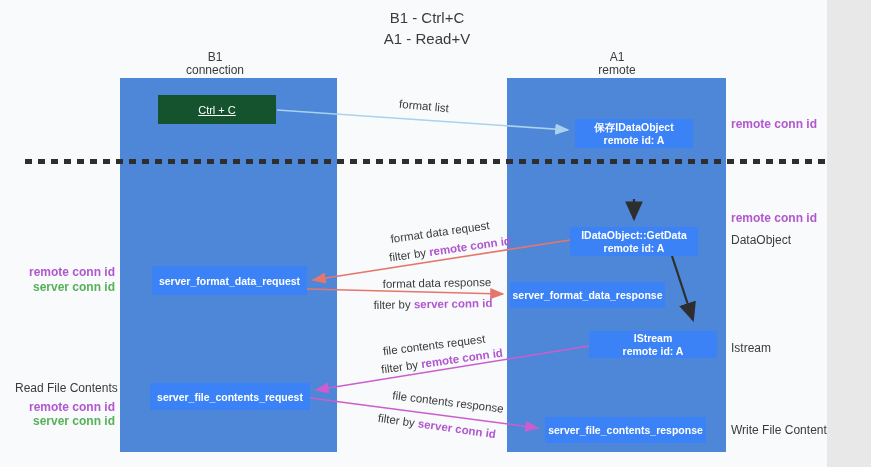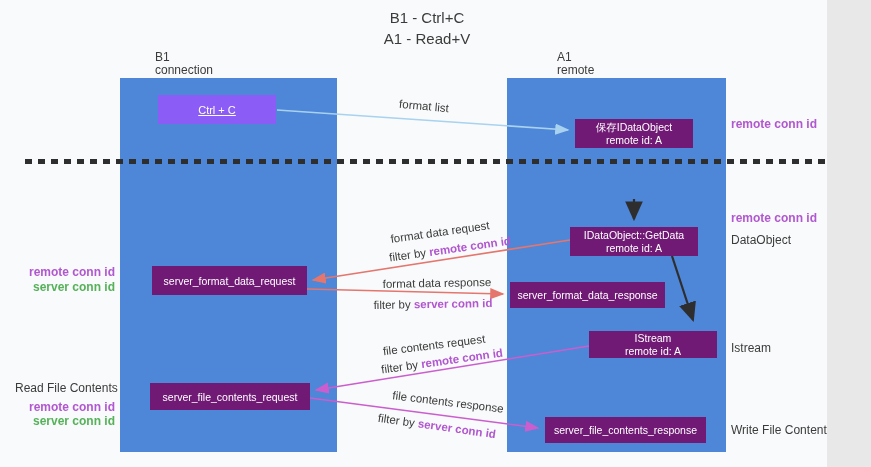--- a/index.html
+++ b/index.html
@@ -5,29 +5,29 @@
   * { margin:0; padding:0; box-sizing:border-box; }
   body { background:#e8e8e8; font-family:"Liberation Sans", sans-serif; }
   #canvas {
     position:relative; width:827px; height:467px;
     background:#f9fafb; overflow:hidden;
     font-family:"Liberation Sans", sans-serif;
   }
   .abs { position:absolute; }
   .title-block { left:347px; top:7px; width:160px; text-align:center;
     font-size:15px; line-height:21px; color:#3b3b3b; z-index:4; }
-  .col-header { width:120px; font-size:12px; line-height:13px;
+  .col-header { width:120px; text-align:center; font-size:12px; line-height:13px;
     color:#3b3b3b; z-index:4; }
   .lifeline { background:#4e86d8; z-index:1; }
   .dashline { left:25px; top:159px; width:846px; height:5px; z-index:2;
     background:repeating-linear-gradient(90deg,#2e2e2e 0 7px,transparent 7px 13px); }
   #arrow-svg { left:0; top:0; z-index:2; pointer-events:none; }
   .box { z-index:3; color:#fff; text-align:center; white-space:nowrap; }
-  .box.green { background:#8b5cf6;text-decoration:underline; }
-  .box.orange { background:#701a75; }
+  .box.green { background:#14532d;text-decoration:underline; }
+  .box.orange { background:#3b82f6;font-weight:bold; }
   .box .l1, .box .l2 { display:block; font-size:10.5px; line-height:13px; }
   .single { font-size:10.5px; display:flex; align-items:center; justify-content:center; }
   .two-line { display:flex; flex-direction:column; justify-content:center; }
   .arrow-label { z-index:4; white-space:nowrap; font-size:11.5px; color:#3b3b3b; }
   .rot { transform-origin:center center; }
   .purple { color:#b157cf; font-weight:bold; }
   .annot { z-index:4; font-size:12px; white-space:nowrap; color:#3b3b3b; }
   .annot.bold-purple { color:#b157cf; font-weight:bold; }
   .annot.bold-green { color:#55b259; font-weight:bold; }
   .left-annot { width:100px; text-align:right; }

